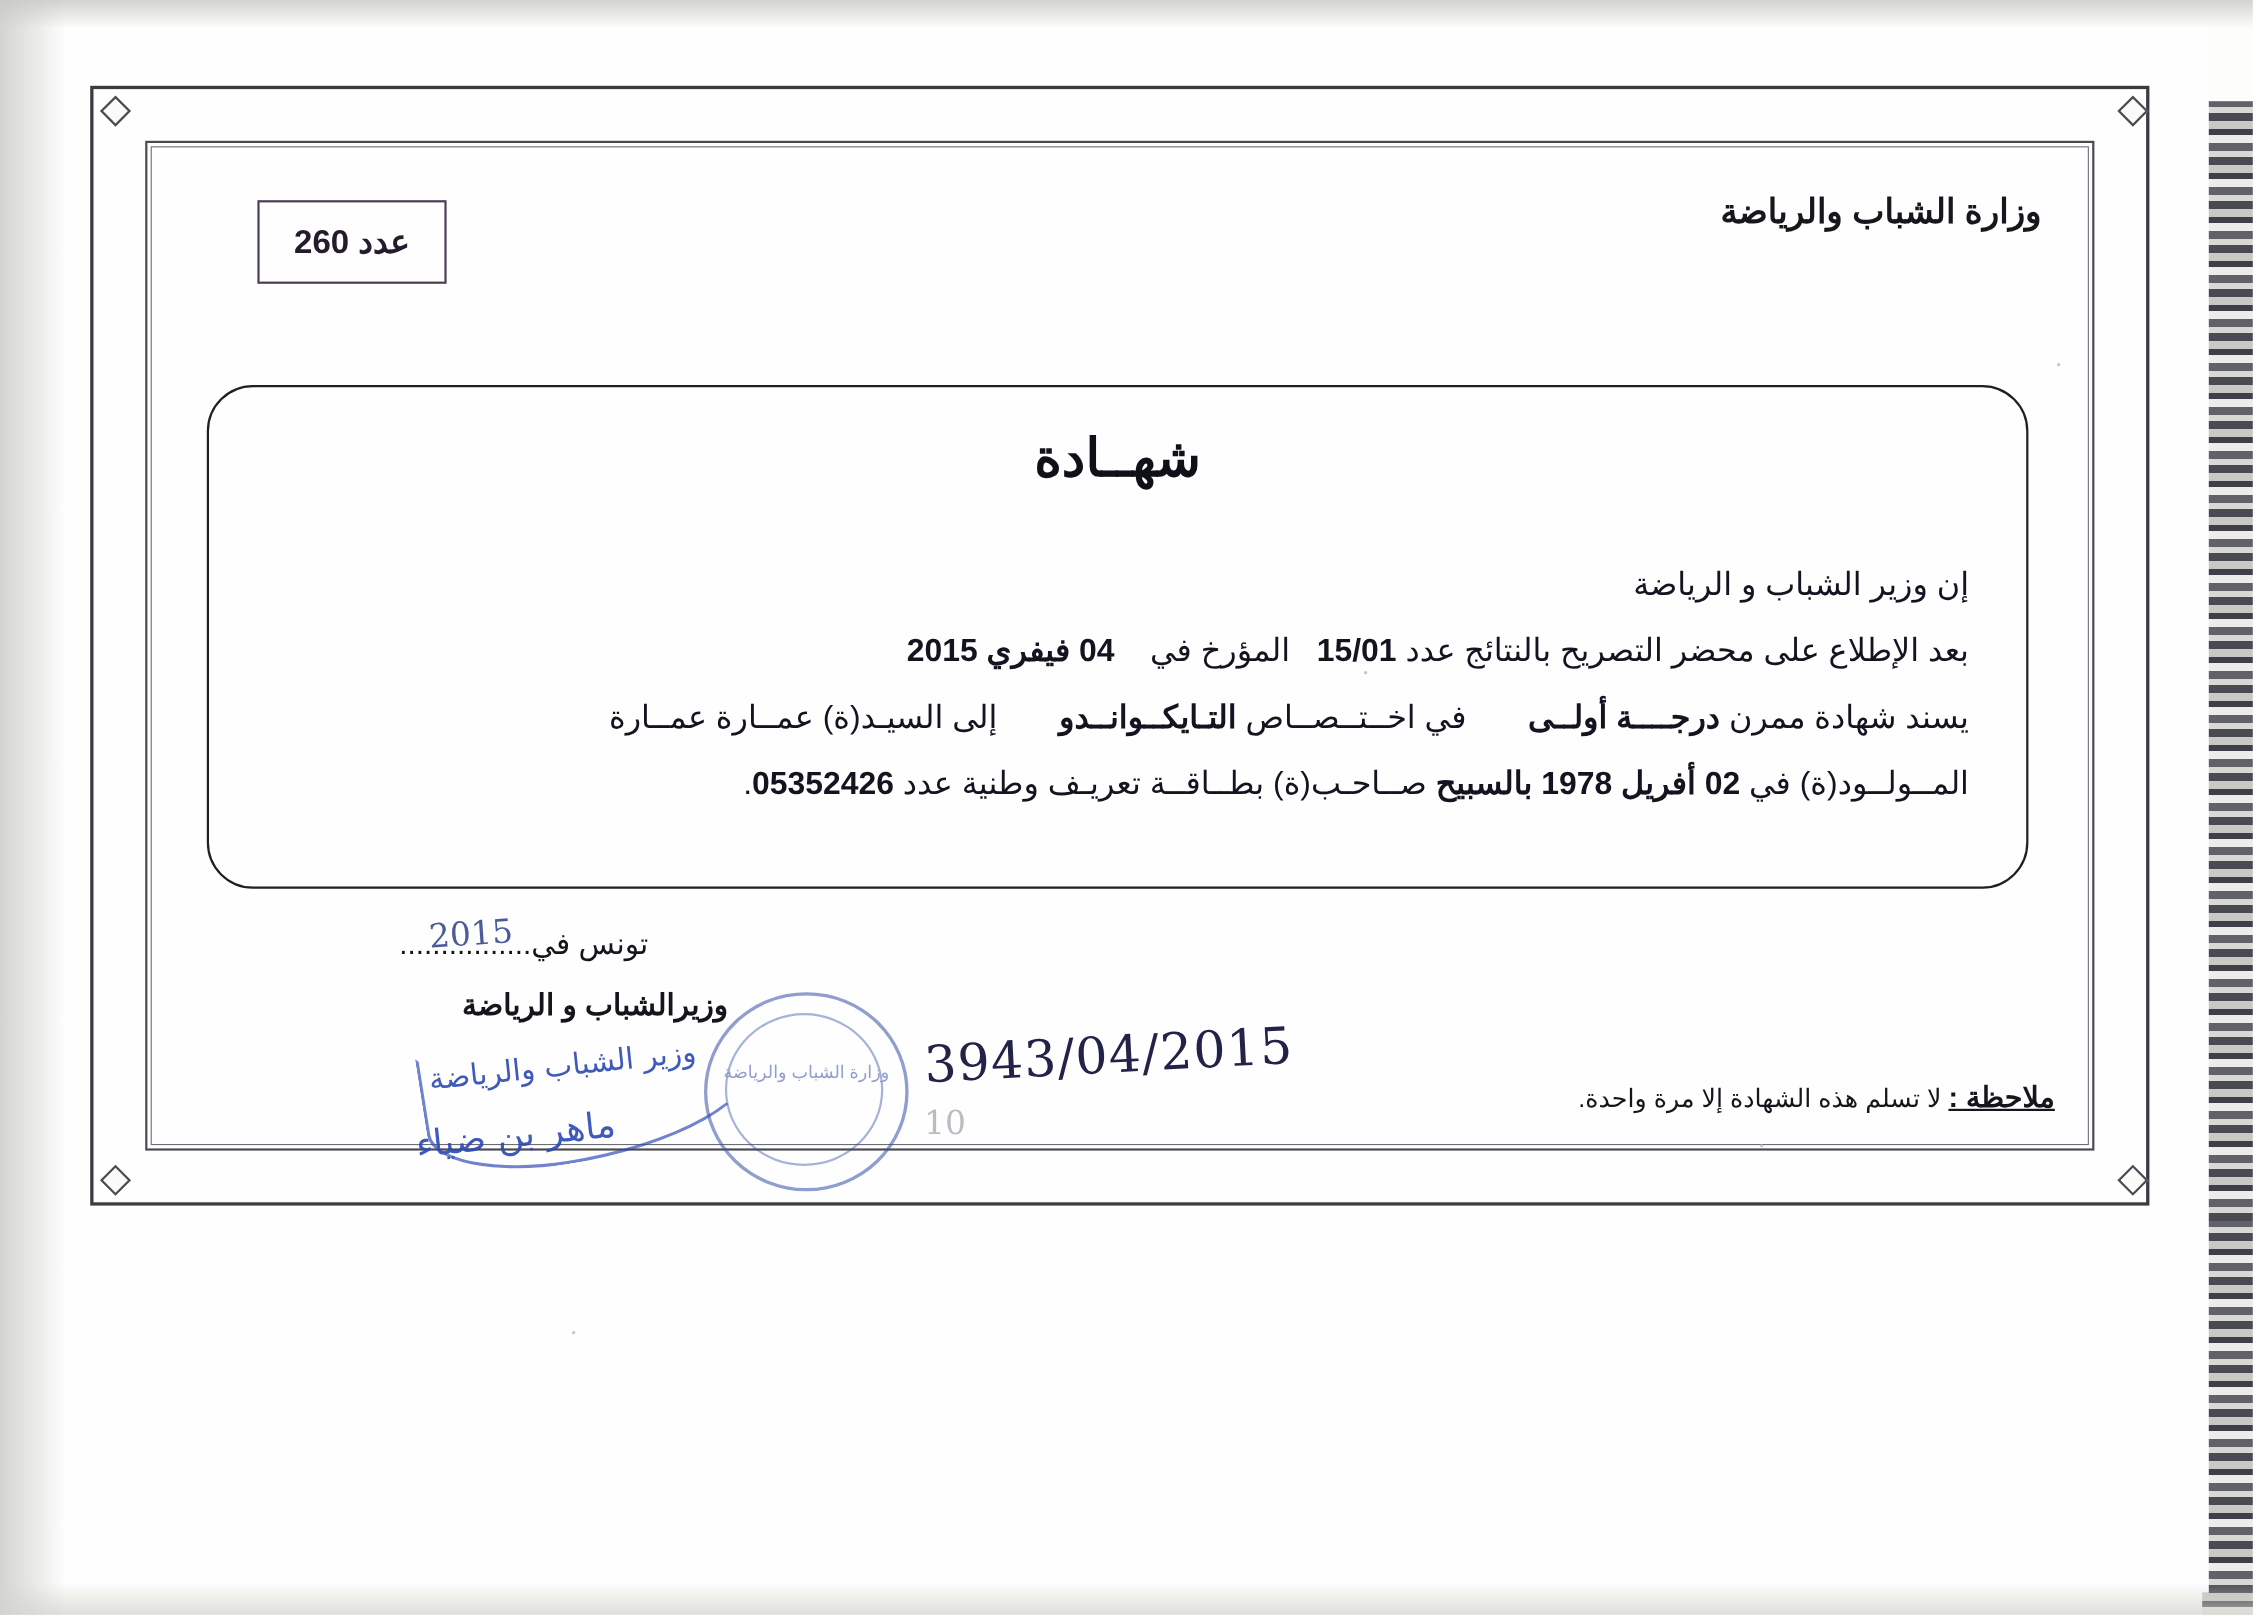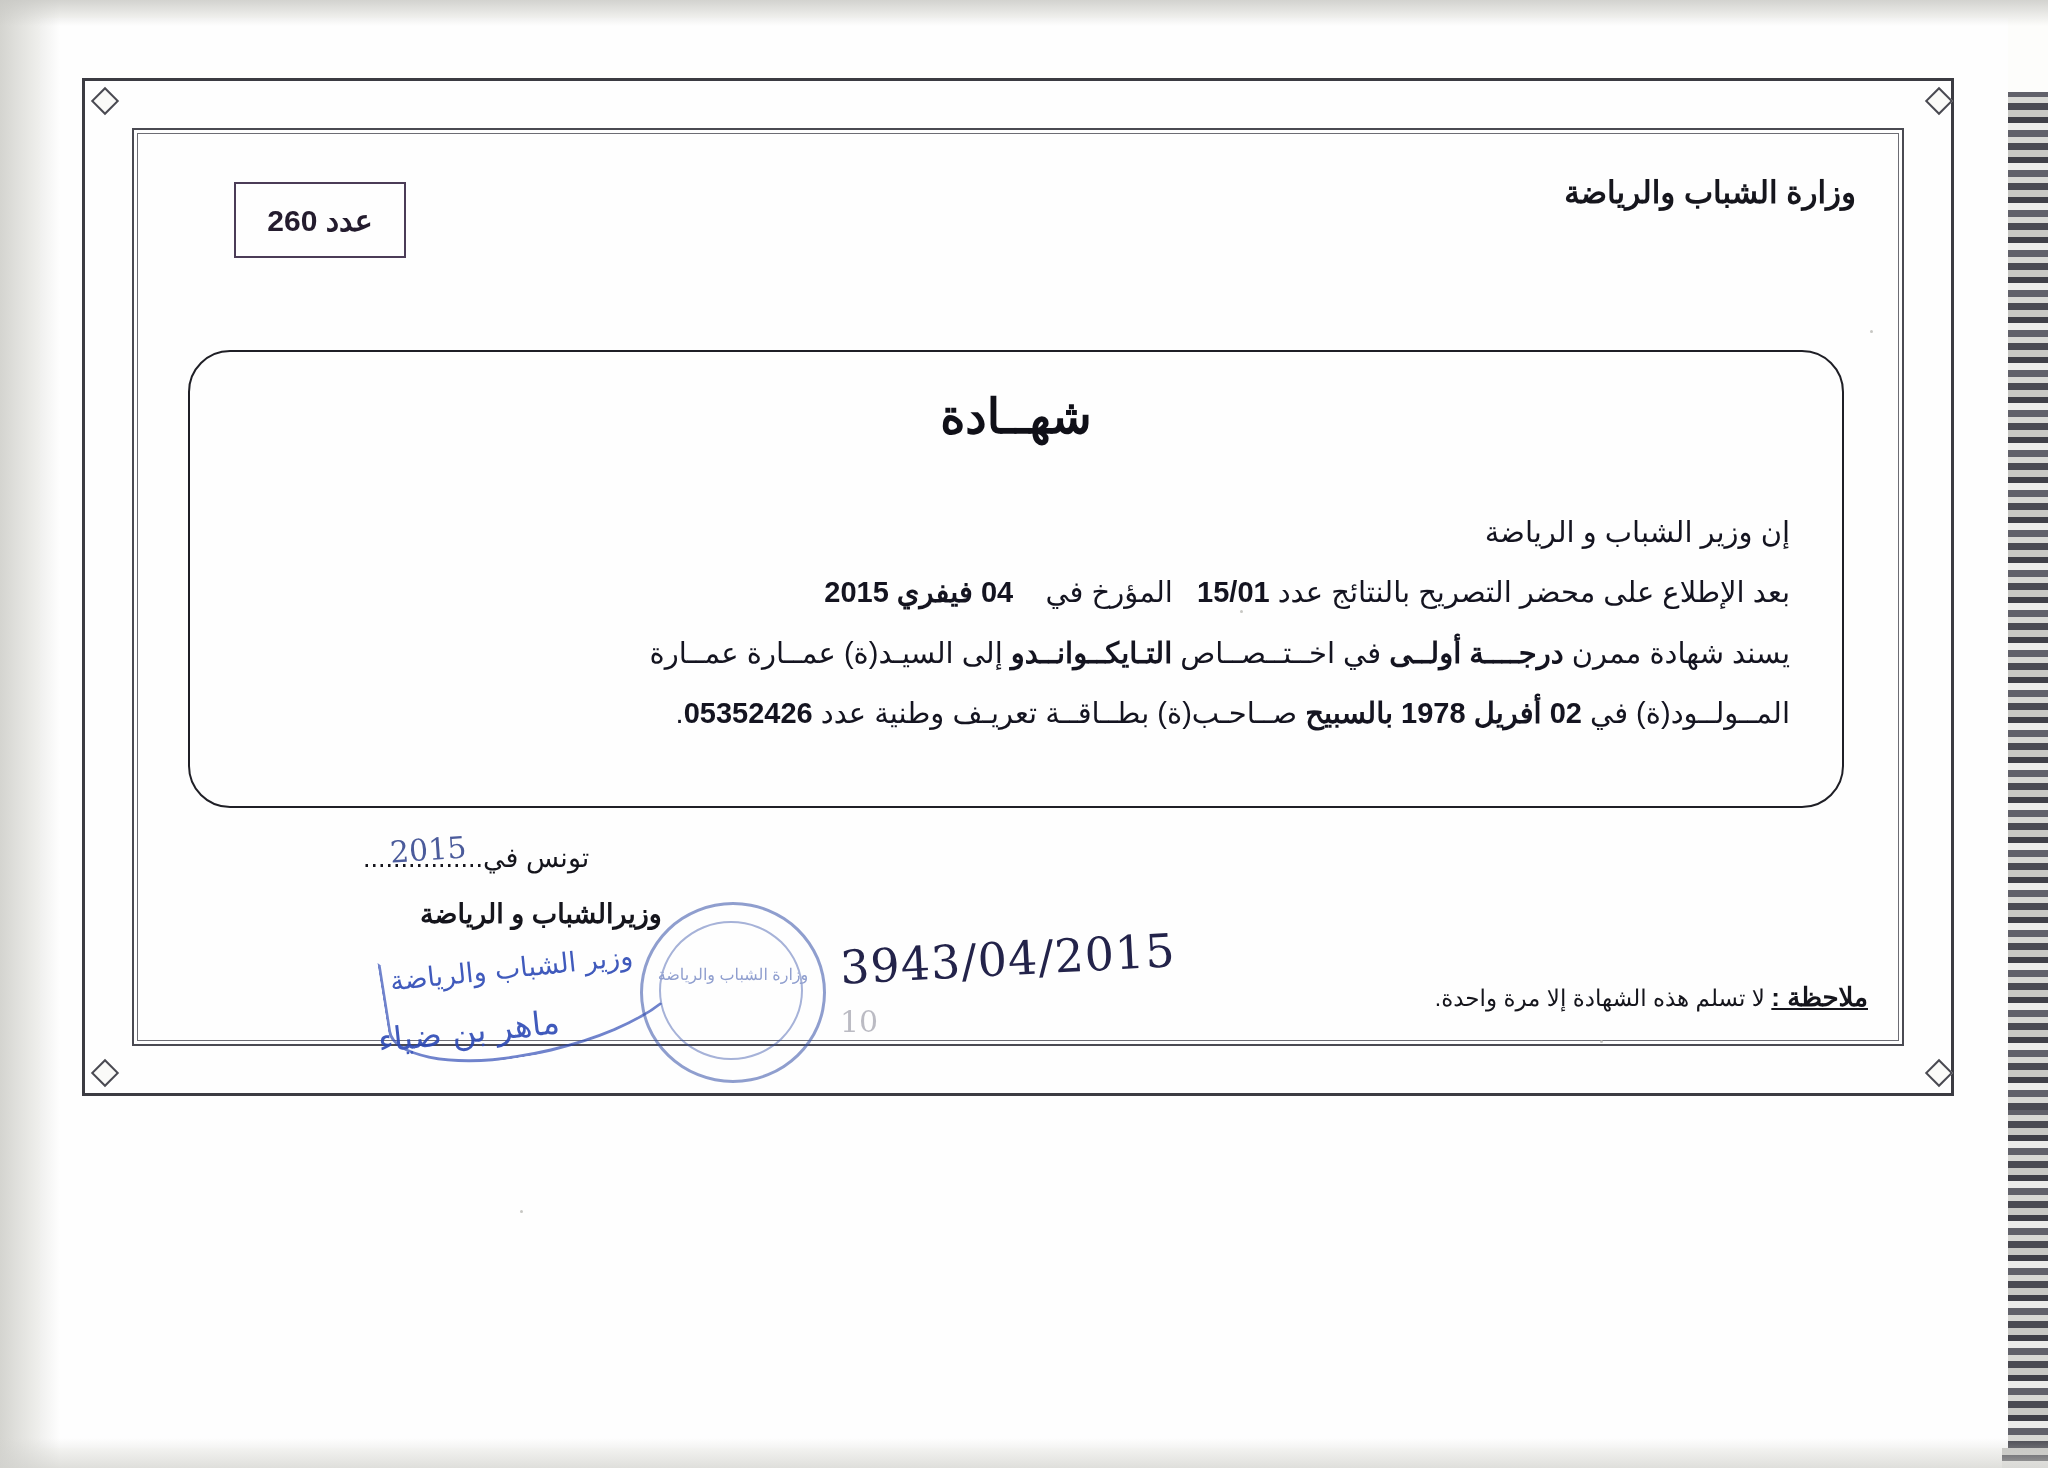--- a/index.html
+++ b/index.html
@@ -176,21 +176,21 @@
     right: 52px;
     left: 52px;
     top: 150px;
     text-align: right;
     font-size: 29px;
     line-height: 2.08;
     color: #141420;
   }
   .body-lines .l { white-space: nowrap; }
   .b { font-weight: bold; text-align: center; }
-  .tracked { letter-spacing: 2.5px; }
+  .tracked { letter-spacing: 2.5px; margin-left: 48px; }
   .season-line {
     margin-top: 10px;
     text-align: center;
     font-size: 31px;
     font-weight: bold;
     letter-spacing: 1px;
   }
 
   
   .place-date {

